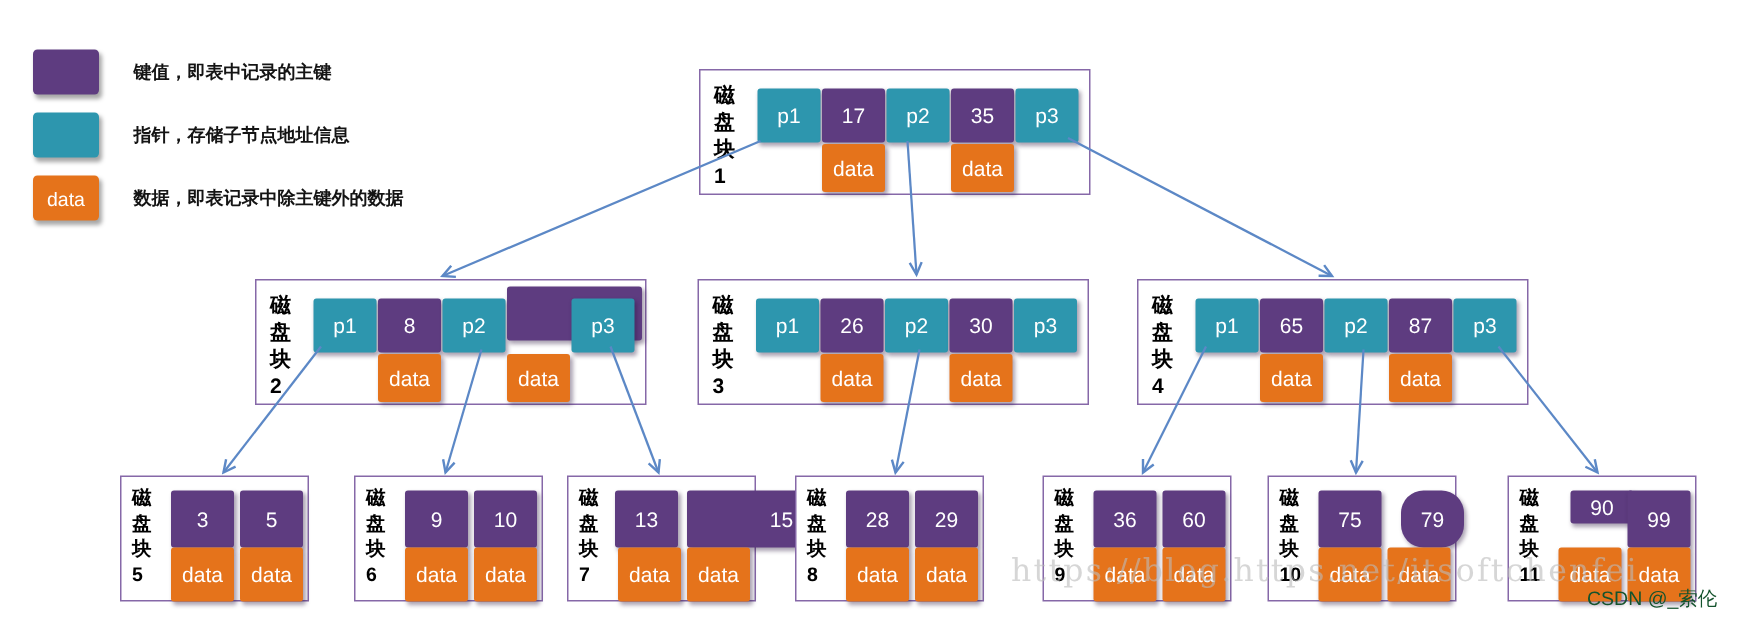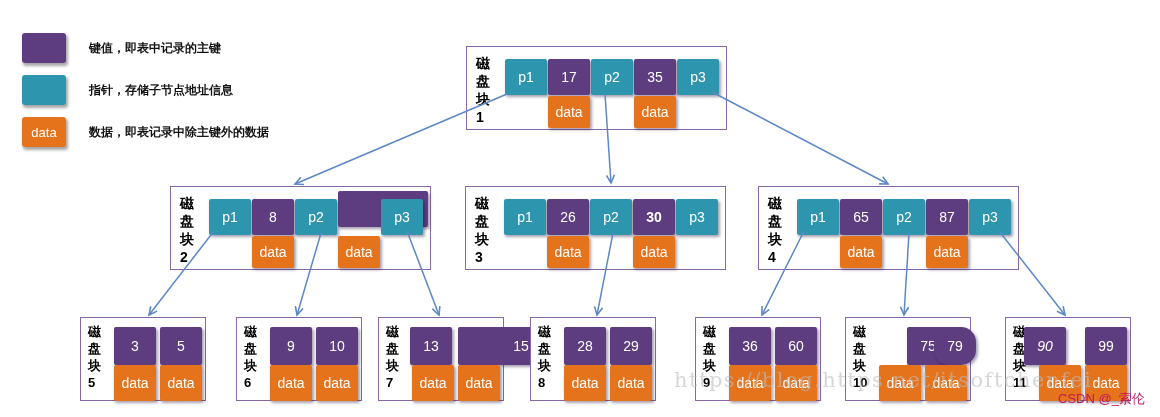--- a/index.html
+++ b/index.html
@@ -42,21 +42,21 @@
   
   svg.edges{position:absolute;left:0;top:0;z-index:20;pointer-events:none;}
   
   .wm-url{
     position:absolute;left:674px;top:368px;z-index:30;
     font-family:"DejaVu Serif",serif;font-size:21px;letter-spacing:1.5px;
     color:#bcbcbc;opacity:.6;white-space:nowrap;
   }
   .wm-credit{
     position:absolute;left:1058px;top:390px;z-index:31;
-    font-size:13px;color:#be185d;white-space:nowrap;
+    font-size:13px;color:#14532d;white-space:nowrap;
   }
 </style>
 </head>
 <body>
 
 <div class="stage">
 
   <div>
     <span class="swatch sw-key"></span>
     <span class="swatch sw-ptr"></span>
@@ -95,21 +95,21 @@
       </div>
       <div class="node internal" style="left: 465px; top: 186px; width: 261px; height: 84px;">
         <div class="nlabel">磁
 盘
 块
 3</div>
         <div class="cell ptr" style="left: 38px; top: 12px; height: 36px;">p1</div>
         <div class="cell key" style="left: 81px; top: 12px; height: 36px;">26</div>
         <div class="databox" style="left: 81px; top: 49px; height: 32px;">data</div>
         <div class="cell ptr" style="left: 124px; top: 12px; height: 36px;">p2</div>
-        <div class="cell key" style="left: 167px; top: 12px; height: 36px; font-weight: bold;">30</div>
+        <div class="cell key" style="left: 167px; top: 12px; height: 36px;">30</div>
         <div class="databox" style="left: 167px; top: 49px; height: 32px;">data</div>
         <div class="cell ptr" style="left: 210px; top: 12px; height: 36px;">p3</div>
       </div>
       <div class="node internal" style="left: 758px; top: 186px; width: 261px; height: 84px;">
         <div class="nlabel">磁
 盘
 块
 4</div>
         <div class="cell ptr" style="left: 38px; top: 12px; height: 36px;">p1</div>
         <div class="cell key" style="left: 81px; top: 12px; height: 36px;">65</div>
@@ -167,31 +167,31 @@
         <div class="cell key" style="left: 33px; top: 9px; height: 38px;">36</div>
         <div class="databox" style="left: 33px; top: 47px; height: 36px;">data</div>
         <div class="cell key" style="left: 79px; top: 9px; height: 38px;">60</div>
         <div class="databox" style="left: 79px; top: 47px; height: 36px;">data</div>
       </div>
       <div class="node leaf" style="left: 845px; top: 317px; width: 126px; height: 84px;">
         <div class="nlabel">磁
 盘
 块
 10</div>
-        <div class="cell key" style="left: 33px; top: 9px; height: 38px; margin-left: 28px;">75</div>
+        <div class="cell key" style="left: 33px; top: 9px; height: 38px;">75</div>
         <div class="databox" style="left: 33px; top: 47px; height: 36px;">data</div>
         <div class="cell key" style="left: 88px; top: 9px; height: 38px; border-radius: 15px;">79</div>
         <div class="databox" style="left: 79px; top: 47px; height: 36px;">data</div>
       </div>
       <div class="node leaf" style="left: 1005px; top: 317px; width: 126px; height: 84px;">
         <div class="nlabel">磁
 盘
 块
 11</div>
-        <div class="cell key" style="left: 18px; top: 9px; height: 38px; font-style: italic;">90</div>
+        <div class="cell key" style="left: 41px; top: 9px; height: 22px;">90</div>
         <div class="databox" style="left: 33px; top: 47px; height: 36px;">data</div>
         <div class="cell key" style="left: 79px; top: 9px; height: 38px;">99</div>
         <div class="databox" style="left: 79px; top: 47px; height: 36px;">data</div>
       </div>
     </div>
 
   <svg class="edges" width="1160" height="417">
     <defs>
       <marker id="ah" markerWidth="12" markerHeight="12" refX="9" refY="5" orient="auto" markerUnits="userSpaceOnUse">
         <path d="M1,1 L9,5 L1,9" fill="none" stroke="#5C88C6" stroke-width="1.6"></path>

